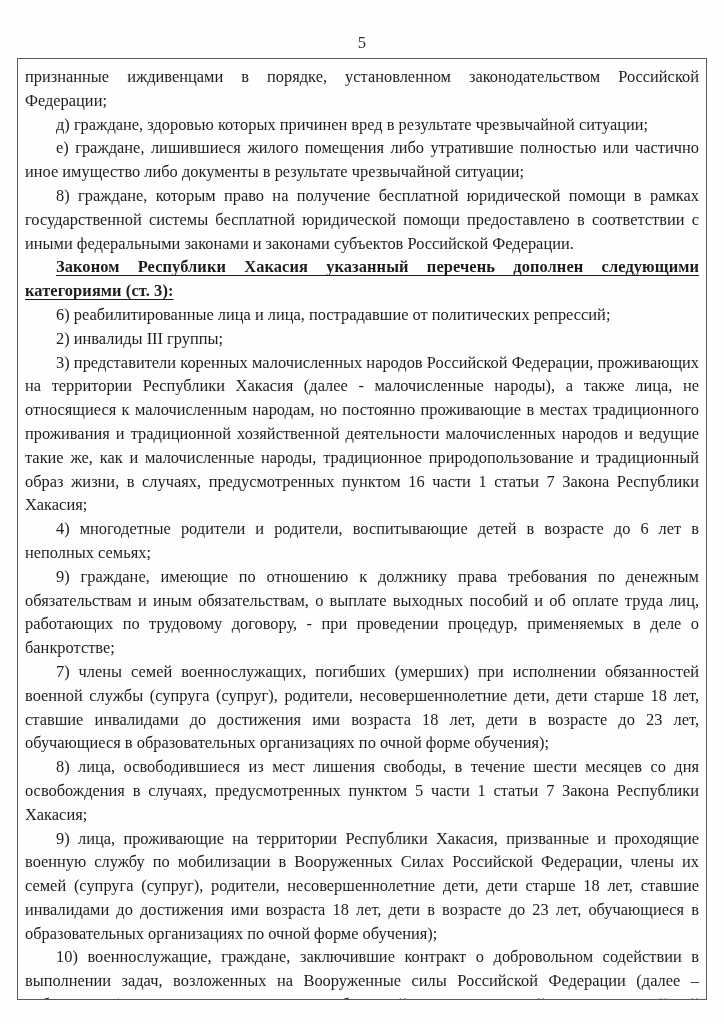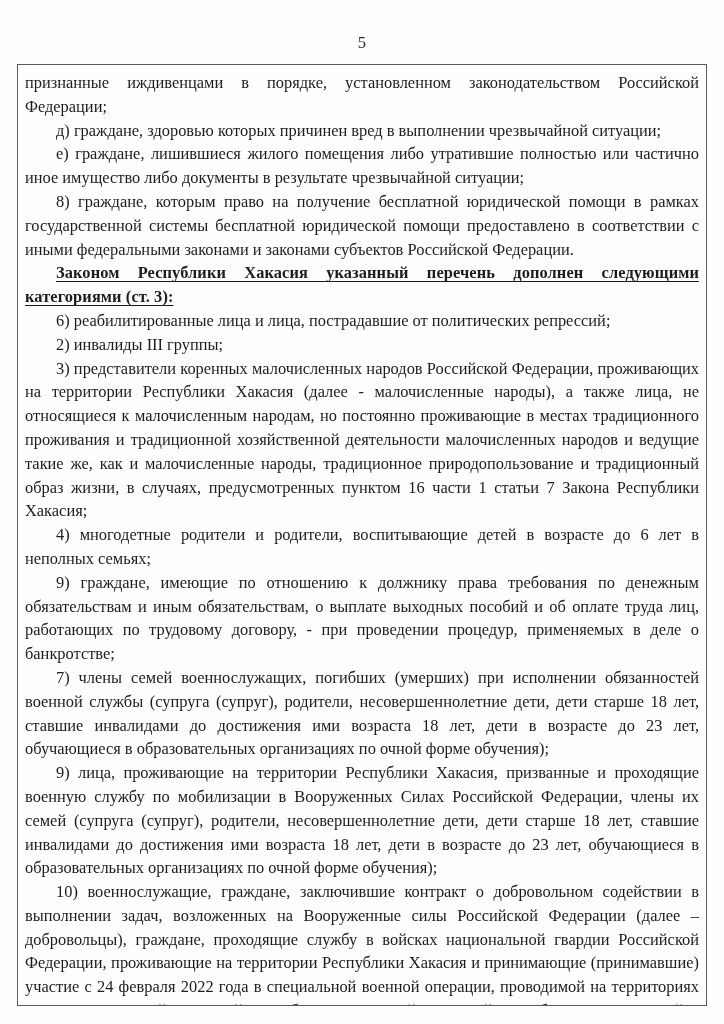--- a/index.html
+++ b/index.html
@@ -27,21 +27,21 @@
     width: 724px;
     text-align: center;
     font-size: 16.5px;
     line-height: 20px;
     color: #2b2b2b;
     letter-spacing: 0.2px;
   }
   .frame {
     position: absolute;
     left: 17px;
-    top: 64px;
+    top: 58px;
     width: 690px;
     height: 942px;
     border: 1.4px solid #5a5a5a;
     box-sizing: border-box;
     padding: 6px 7px 0 7px;
     overflow: hidden;
   }
   .body-text {
     font-size: 16.4px;
     line-height: 23.8px;
@@ -82,41 +82,42 @@
 
 <div class="page">
 
   <div class="page-number">5</div>
 
   <div class="frame">
     <div class="body-text">
 
       <p class="para cont">признанные иждивенцами в порядке, установленном законодательством Российской Федерации;</p>
 
-      <p class="para item">д) граждане, здоровью которых причинен вред в выполнении чрезвычайной ситуации;</p>
+      <p class="para item">д) граждане, здоровью которых причинен вред в результате чрезвычайной ситуации;</p>
 
       <p class="para item">е) граждане, лишившиеся жилого помещения либо утратившие полностью или частично иное имущество либо документы в результате чрезвычайной ситуации;</p>
 
       <p class="para item">8) граждане, которым право на получение бесплатной юридической помощи в рамках государственной системы бесплатной юридической помощи предоставлено в соответствии с иными федеральными законами и законами субъектов Российской Федерации.</p>
 
       <p class="heading-block"><span class="u">Законом Республики Хакасия указанный перечень дополнен следующими категориями (ст. 3):</span></p>
 
       <p class="para item">6) реабилитированные лица и лица, пострадавшие от политических репрессий;</p>
 
       <p class="para item">2) инвалиды III группы;</p>
 
       <p class="para item">3) представители коренных малочисленных народов Российской Федерации, проживающих на территории Республики Хакасия (далее - малочисленные народы), а также лица, не относящиеся к малочисленным народам, но постоянно проживающие в местах традиционного проживания и традиционной хозяйственной деятельности малочисленных народов и ведущие такие же, как и малочисленные народы, традиционное природопользование и традиционный образ жизни, в случаях, предусмотренных пунктом 16 части 1 статьи 7 Закона Республики Хакасия;</p>
 
       <p class="para item">4) многодетные родители и родители, воспитывающие детей в возрасте до 6 лет в неполных семьях;</p>
 
 
       <p class="para item">9) граждане, имеющие по отношению к должнику права требования по денежным обязательствам и иным обязательствам, о выплате выходных пособий и об оплате труда лиц, работающих по трудовому договору, - при проведении процедур, применяемых в деле о банкротстве;</p>
 
       <p class="para item">7) члены семей военнослужащих, погибших (умерших) при исполнении обязанностей военной службы (супруга (супруг), родители, несовершеннолетние дети, дети старше 18 лет, ставшие инвалидами до достижения ими возраста 18 лет, дети в возрасте до 23 лет, обучающиеся в образовательных организациях по очной форме обучения);</p>
 
+      <p class="para item">8) лица, освободившиеся из мест лишения свободы, в течение шести месяцев со дня освобождения в случаях, предусмотренных пунктом 5 части 1 статьи 7 Закона Республики Хакасия;</p>
 
       <p class="para item">9) лица, проживающие на территории Республики Хакасия, призванные и проходящие военную службу по мобилизации в Вооруженных Силах Российской Федерации, члены их семей (супруга (супруг), родители, несовершеннолетние дети, дети старше 18 лет, ставшие инвалидами до достижения ими возраста 18 лет, дети в возрасте до 23 лет, обучающиеся в образовательных организациях по очной форме обучения);</p>
 
       <p class="para item">10) военнослужащие, граждане, заключившие контракт о добровольном содействии в выполнении задач, возложенных на Вооруженные силы Российской Федерации (далее – добровольцы), граждане, проходящие службу в войсках национальной гвардии Российской Федерации, проживающие на территории Республики Хакасия и принимающие (принимавшие) участие с 24 февраля 2022 года в специальной военной операции, проводимой на территориях Украины, Донецкой Народной Республики, Луганской Народной Республики, Запорожской и Херсонской областей, члены их семей (супруга (супруг), родители, несовершеннолетние дети, дети старше 18 лет, ставшие инвалидами до достижения ими возраста 18 лет, дети в возрасте до 23 лет, обучающиеся в образовательных организациях по очной форме обучения).</p>
 
     </div>
   </div>
 
 </div>
 

